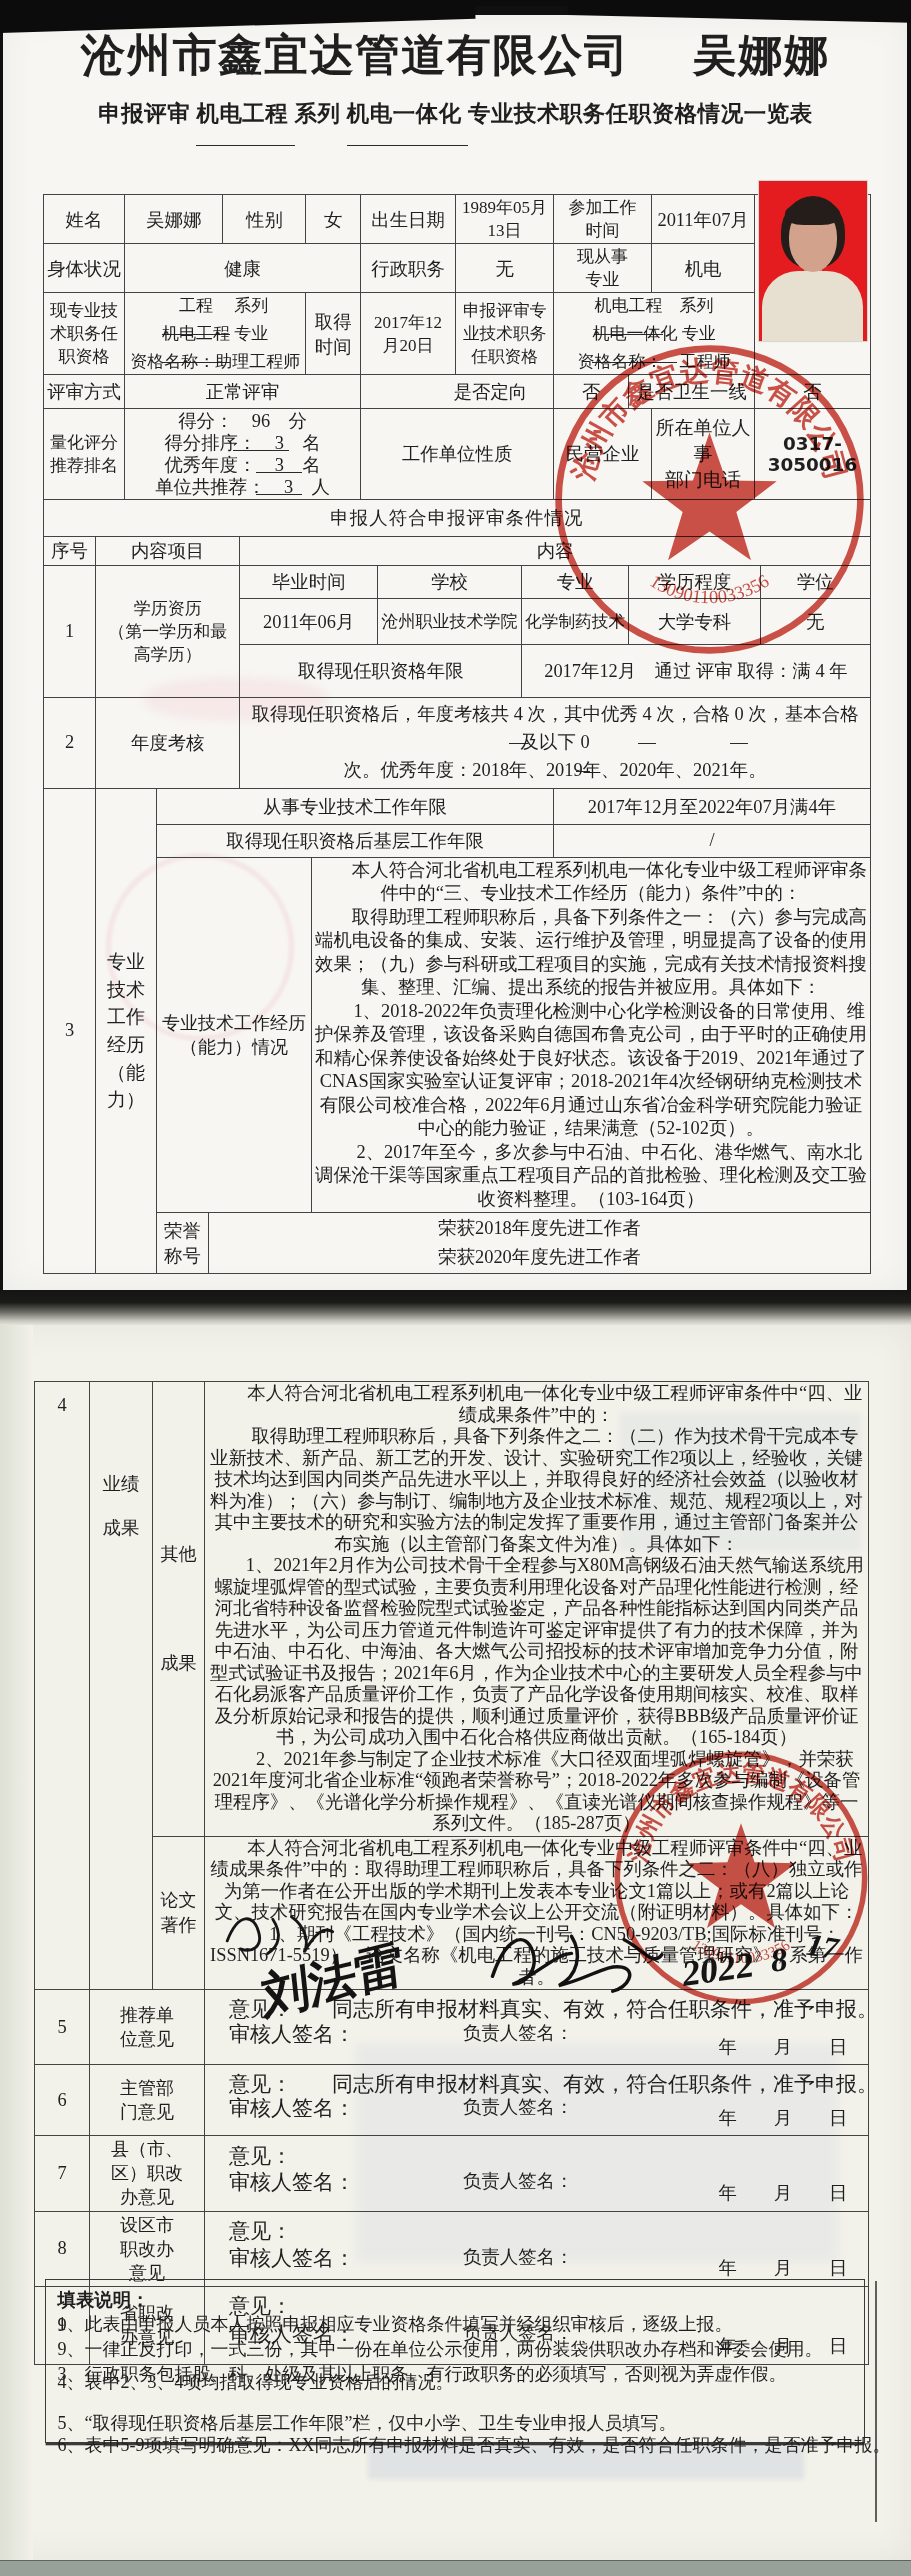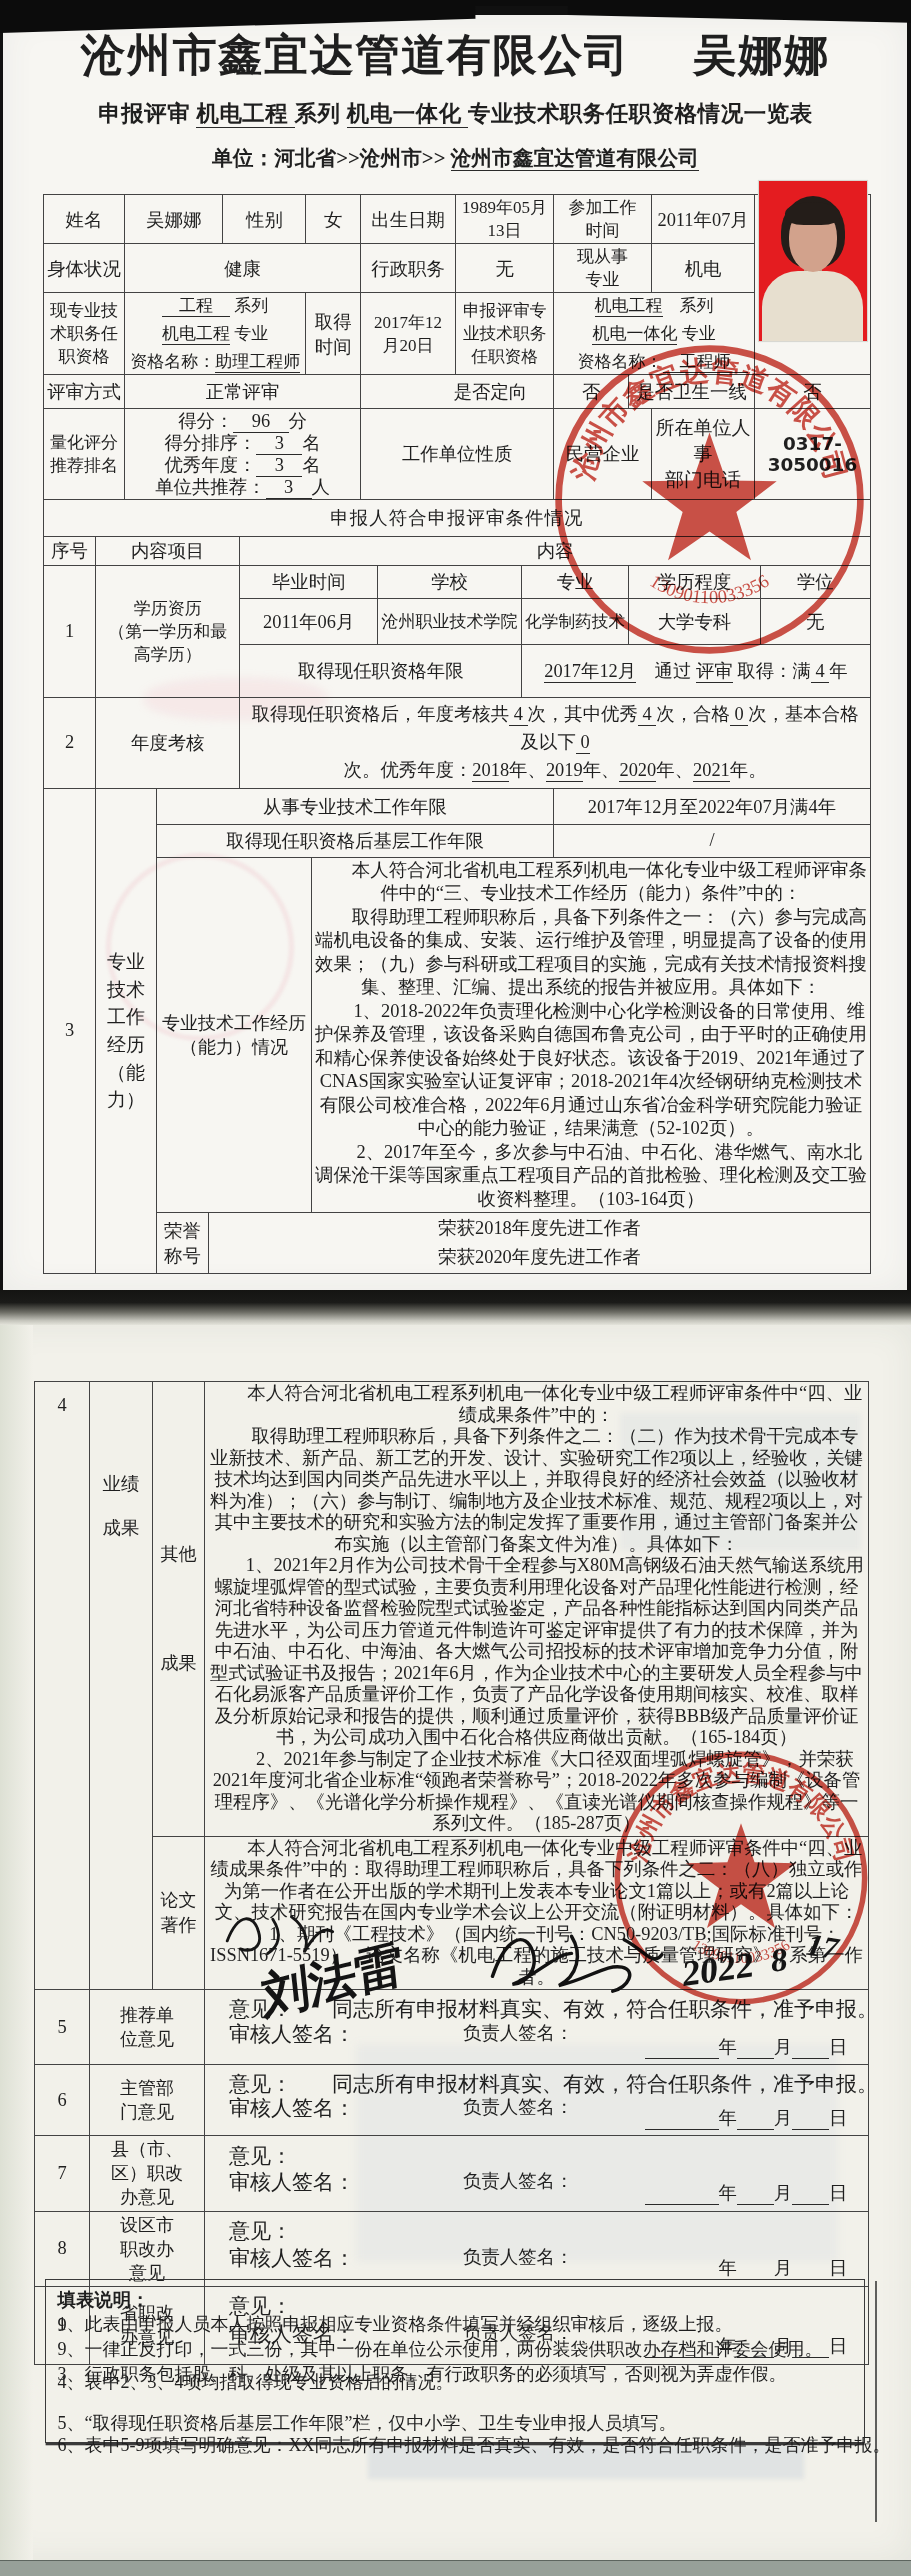--- a/index.html
+++ b/index.html
@@ -20,21 +20,21 @@
   .title .gap{display:inline-block;width:63px;}
   .subtitle{left:0;top:98px;width:911px;text-align:center;font-size:22.4px;font-weight:700;letter-spacing:0.6px;}
   .unitline{left:0;top:144px;width:911px;text-align:center;font-size:20.7px;font-weight:700;}
 
   table{border-collapse:collapse;table-layout:fixed;position:absolute;}
   td.c{border:1.4px solid #434343;text-align:center;vertical-align:middle;font-size:18.4px;
        color:#1f1f1f;padding:1.1px 2.3px;overflow:hidden;}
   td.rel{position:relative;}
   .left{text-align:left;}
   .pre{white-space:pre-line;}
-  .u{border-bottom:1.7px solid #2a2a2a;padding-bottom:1px;}
+  .u{border-bottom:1.7px solid #2a2a2a;padding-bottom:19px;}
   .band{font-size:19.5px;letter-spacing:1.1px;}
   .scores{padding-left:9.2px;font-size:18px;line-height:22px;}
   .phone{font-weight:700;font-size:20px;font-family:"DejaVu Sans",sans-serif;letter-spacing:0px;margin-top:28px;}
   .body1{padding:5.7px 9.2px 2.3px 11.5px;font-size:18.4px;line-height:23.5px;text-align:justify;}
   .body1 p,.body2 p{margin:0;}
   .body2{padding:4.6px 8px 2.3px 10.3px;font-size:17px;line-height:21.5px;text-align:justify;}
   .vlabel{width:44px;margin:0 auto;line-height:27.6px;font-size:19px;}
   .honorlines{padding-left:8px;font-size:18.4px;line-height:29px;}
   .opline{position:absolute;left:24px;font-size:21px;white-space:nowrap;}
   .opdate{position:absolute;right:20.7px;bottom:5.7px;font-size:18.4px;white-space:nowrap;}
@@ -85,21 +85,20 @@
   <div class="abs ghost g-pink"></div>
   <div class="abs ghost g-blue1"></div>
   <div class="abs ghost g-blue2"></div>
   <div class="abs ghost g-blue3"></div>
   <div class="abs ghost g-line"></div>
 
   <div class="abs title">
     <span>沧州市鑫宜达管道有限公司</span><span class="gap"></span><span>吴娜娜</span>
   </div>
   <div class="abs subtitle"><span>申报评审 </span><span class="u"> 机电工程 </span><span> 系列 </span><span class="u"> 机电一体化 </span><span> 专业技术职务任职资格情况一览表</span></div>
-  <div class="abs unitline"><span>单位：河北省&gt;&gt;沧州市&gt;&gt; </span><span class="u">沧州市鑫宜达管道有限公司</span></div>
 
   <table style="left:43px;top:194px;width:825px;">
     <colgroup>
       <col style="width:52px">
         <col style="width:29px">
         <col style="width:32px">
         <col style="width:52px">
       <col style="width:14.4px">
         <col style="width:17px">
         <col style="width:66px">

